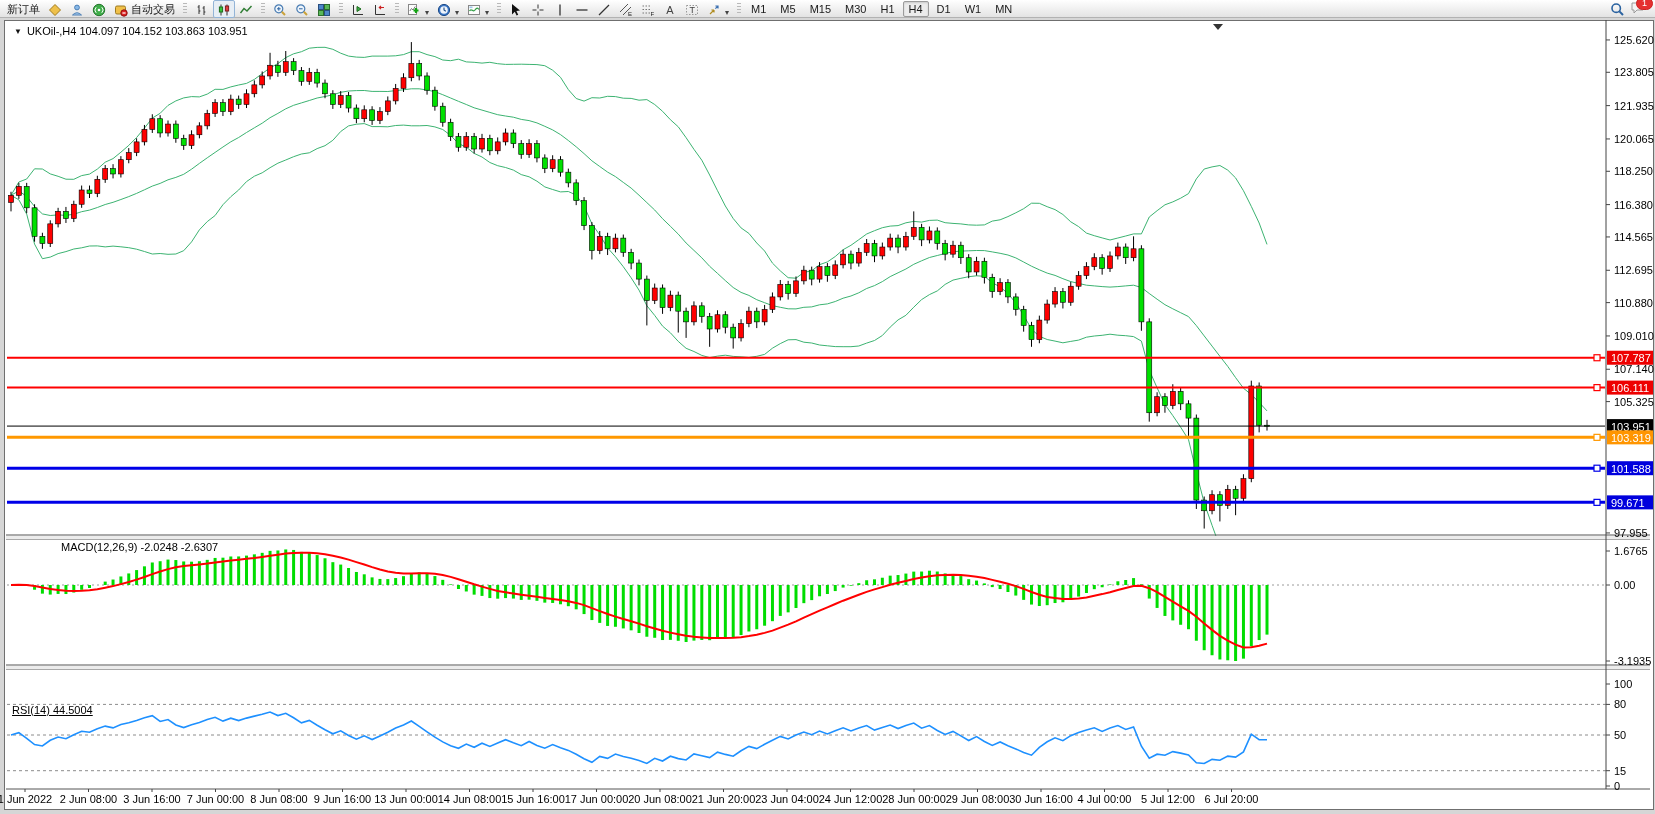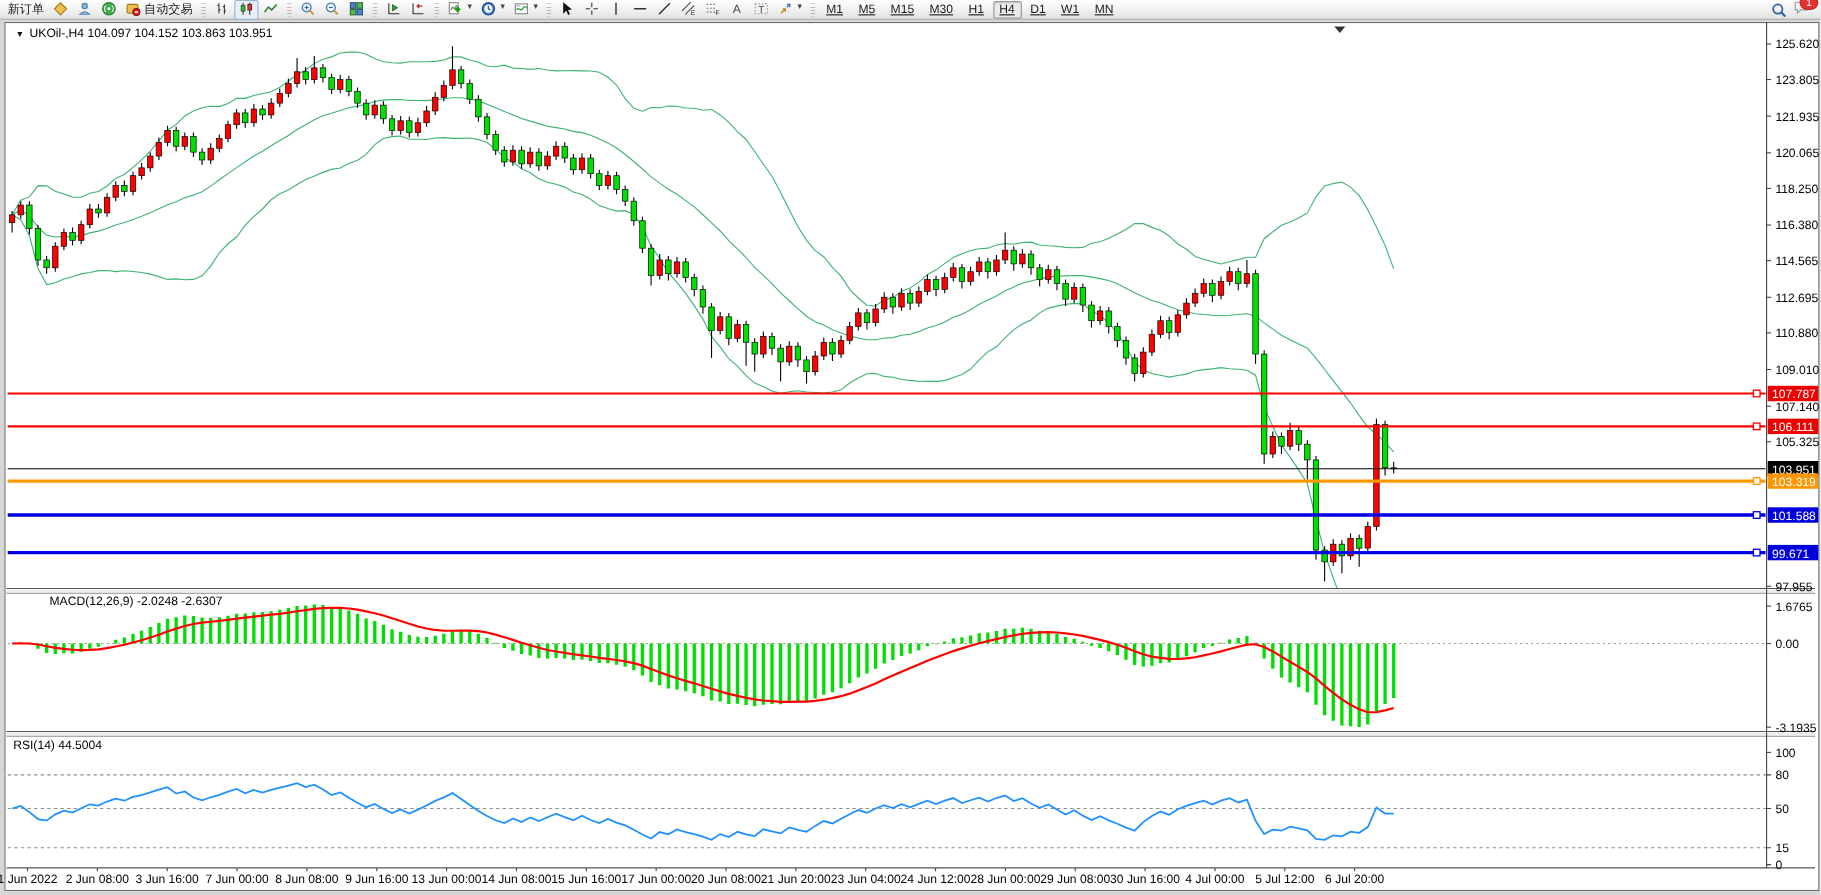--- a/index.html
+++ b/index.html
@@ -2,44 +2,44 @@
 <html><head>
 <meta charset="utf-8">
 <style>
   html,body{margin:0;padding:0;}
   body{width:1655px;height:814px;overflow:hidden;background:#d6d6d6;
        font-family:"Liberation Sans",sans-serif;-webkit-font-smoothing:antialiased;position:relative;}
   
   #toolbar{position:absolute;left:0;top:0;width:1655px;height:18px;z-index:20;
            background:linear-gradient(#ffffff,#e3e3e3);border-bottom:1px solid #b2b2b2;
            display:flex;align-items:center;padding:0 3px;font-size:11px;color:#1a1a1a;box-sizing:border-box;}
-  .tbtn{height:16px;display:flex;align-items:flex-start;gap:3px;padding:0 3px;border:1px solid transparent;
+  .tbtn{height:16px;display:flex;align-items:flex-end;gap:3px;padding:0 3px;border:1px solid transparent;
         border-radius:2px;white-space:nowrap;cursor:default;}
   .tbtn.pressed{background:#e7eef5;border:1px solid #93b4d7;}
   .tico{width:14px;height:14px;display:inline-block;}
   .tico svg{display:block}
   .grip{width:4px;height:12px;margin:0 4px;
         background:repeating-linear-gradient(to bottom,#b9b9b9 0 1px,transparent 1px 3px);}
   .caret{font-size:8px;color:#444;margin-left:1px;}
-  .tf{padding:1px 5px;border:1px solid transparent;border-radius:2px;text-decoration:underline;}
+  .tf{padding:1px 5px;border:1px solid transparent;border-radius:2px;}
   .tf.active{background:#ececec;border:1px solid #9b9b9b;box-shadow:inset 0 1px 2px rgba(0,0,0,.15);text-align:right;}
   #tb-right{margin-left:auto;display:flex;align-items:center;gap:6px;padding-right:6px;}
   #chat-wrap{position:relative;}
   #chat-badge{position:absolute;top:-4px;right:-7px;background:#e53030;color:#fff;border-radius:8px;
               min-width:11px;height:11px;font-size:9px;line-height:11px;text-align:center;padding:0 2px;
               border:1px solid #c22;}
   
   #chartwin{position:absolute;left:4px;top:20px;width:1648px;height:788px;background:#ffffff;
             border:1px solid #6f6f6f;z-index:1;}
   #chart-svg{position:absolute;left:0;top:0;z-index:2;}
   .ov{position:absolute;z-index:6;font-size:11px;color:#000;white-space:nowrap;}
   #chart-title{left:14px;top:25px;display:flex;gap:5px;align-items:center;}
   #collapse-arrow{font-size:8px;color:#111;}
-  #macd-label{left:0;top:541px;padding-left:45px;}
-  #rsi-label{left:12px;top:672px;}
+  #macd-label{left:16px;top:541px;padding-left:45px;}
+  #rsi-label{left:12px;top:704px;text-decoration:underline;}
   text{font-family:"Liberation Sans",sans-serif;}
 </style>
 </head>
 <body>
 
 <div id="toolbar">
   <div class="tbtn">
     <span>新订单</span>
   </div>
   <div class="tbtn">

